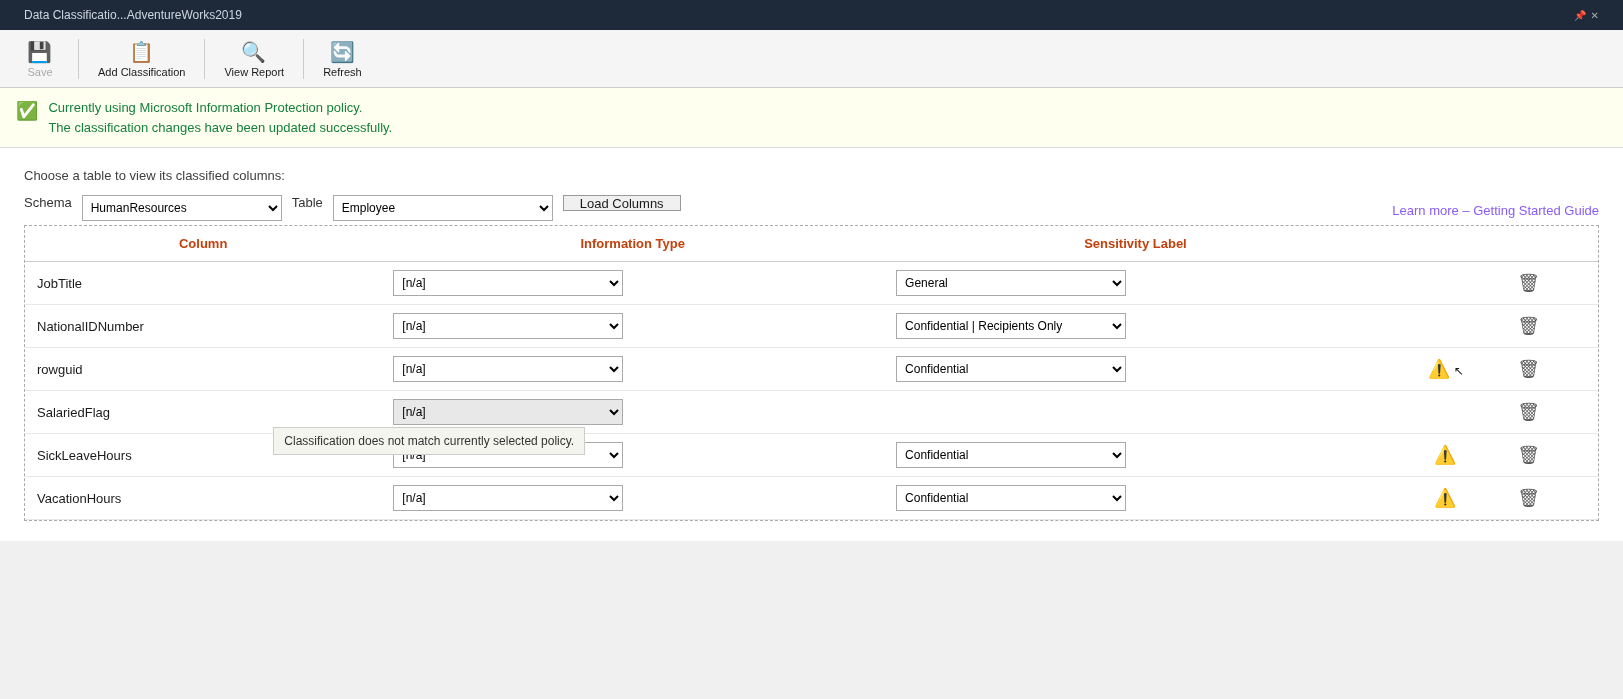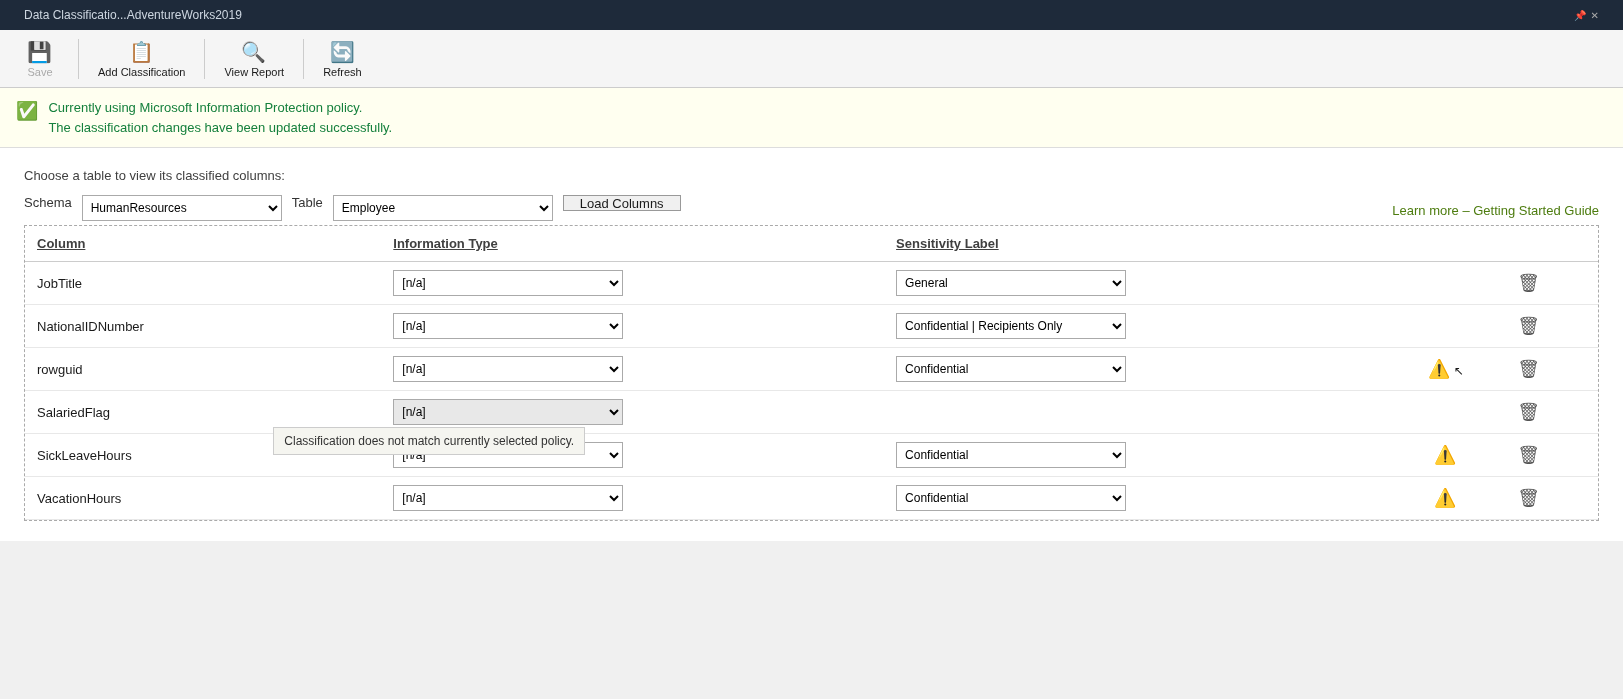--- a/index.html
+++ b/index.html
@@ -91,46 +91,45 @@
       background: #f0f0f0;
       border: 1px solid #999;
       font-size: 13px;
       cursor: pointer;
       color: #1a1a1a;
     }
 
     .learn-more {
       margin-left: auto;
       font-size: 13px;
-      color: #4d7c0f;
+      color: #8b5cf6;
       cursor: pointer;
       text-decoration: none;
     }
 
     
     .table-container {
       border: 1px dashed #aaa;
       background: white;
       overflow: hidden;
     }
     .col-table {
       width: 100%;
       border-collapse: collapse;
     }
     .col-table thead tr {
       border-bottom: 1px solid #ccc;
       background: white;
     }
     .col-table thead th {
-      text-align: left;
+      text-align: center;
       padding: 10px 12px;
       font-weight: 600;
       font-size: 13px;
-      color: #404040;
-      text-decoration: underline;
+      color: #c2410c;
     }
     .col-table tbody tr {
       border-bottom: 1px solid #e8e8e8;
     }
     .col-table tbody td {
       padding: 8px 12px;
       vertical-align: middle;
       font-size: 13px;
     }
     .col-table select {

